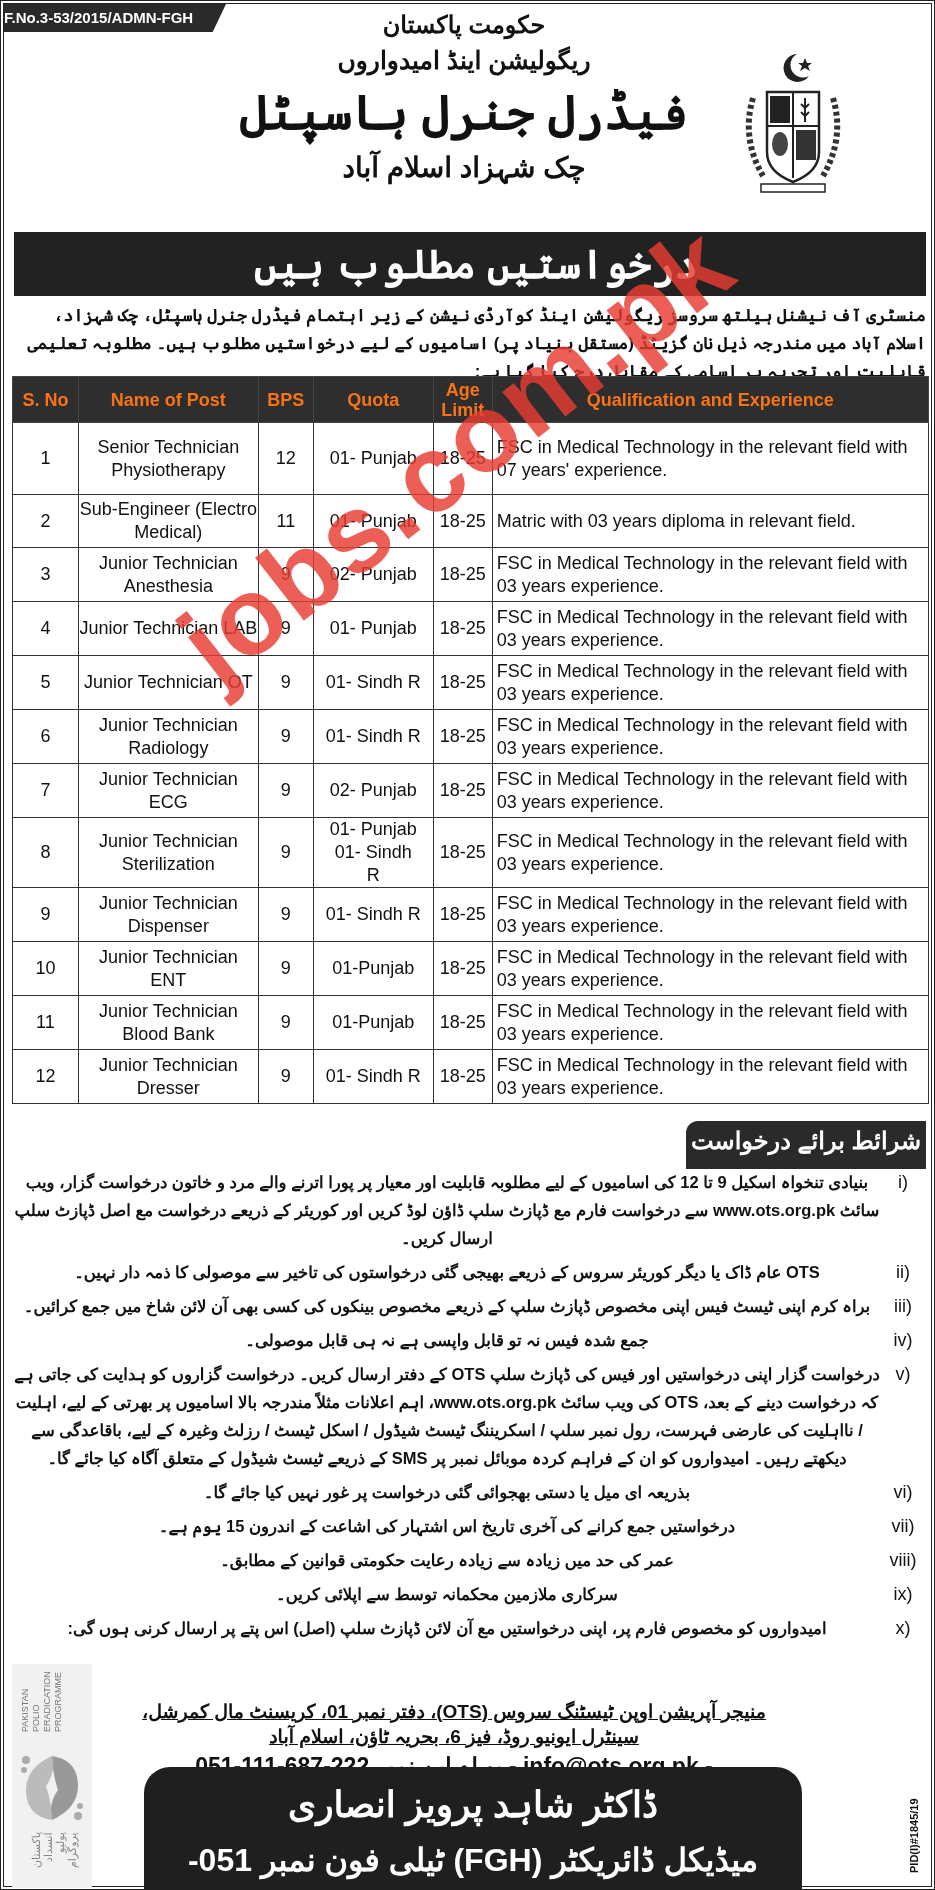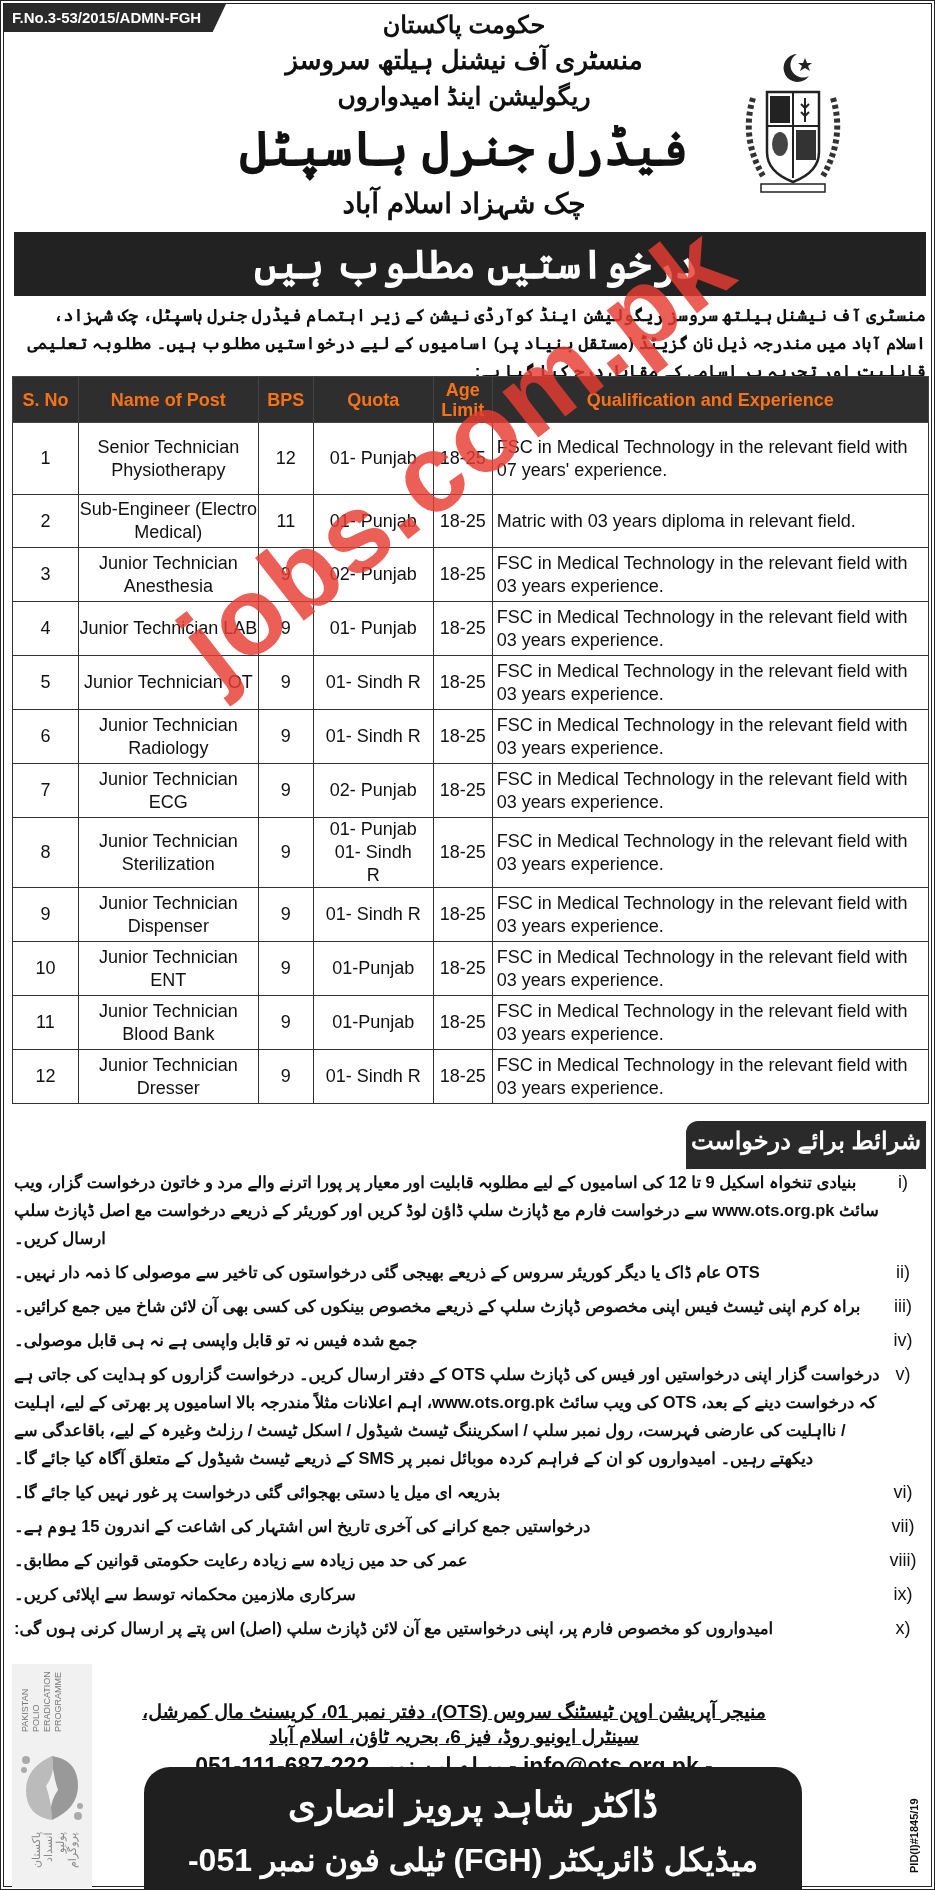--- a/index.html
+++ b/index.html
@@ -1,19 +1,19 @@
 <!DOCTYPE html>
 <html><head>
 <meta charset="utf-8">
 <style>
   * { box-sizing: border-box; margin: 0; padding: 0; }
   body { width: 935px; height: 1890px; background: #fff; font-family: "Liberation Sans", sans-serif; color: #111; overflow: hidden; }
   .page { position: relative; width: 935px; height: 1890px; border: 4px double #222; background: #fff; }
 
-  .fileno { position: absolute; left: 0; top: 0; height: 28px; width: 222px; background: #2a2a2a; color: #fff; font-weight: bold; font-size: 15px; line-height: 28px; padding-left: 8px; clip-path: polygon(0 0, 100% 0, 94% 100%, 0 100%); }
+  .fileno { position: absolute; left: 0; top: 0; height: 28px; width: 222px; background: #2a2a2a; color: #fff; font-weight: bold; font-size: 15px; line-height: 28px; clip-path: polygon(0 0, 100% 0, 94% 100%, 0 100%); }
 
   .header { position: absolute; top: 4px; left: 180px; width: 560px; text-align: center; direction: rtl; }
   .header .l1 { font-size: 24px; font-weight: bold; line-height: 34px; }
   .header .l2 { font-size: 26px; font-weight: bold; line-height: 36px; }
   .header .l3 { font-size: 25px; font-weight: bold; line-height: 36px; }
   .header .l4 { font-size: 48px; font-weight: 900; line-height: 70px; letter-spacing: 1px; }
   .header .l5 { font-size: 28px; font-weight: bold; line-height: 40px; }
 
   .emblem { position: absolute; top: 44px; left: 735px; width: 108px; height: 150px; }
 
@@ -29,21 +29,21 @@
   table.posts tr.rn td { height: 54px; }
   table.posts tr.r2 td { height: 53px; }
 
   .watermark { position: absolute; left: 190px; top: 590px; color: rgba(232,60,50,0.82); font-size: 110px; font-weight: bold; transform: rotate(-38deg); transform-origin: left center; font-family: "Liberation Sans", sans-serif; pointer-events: none; letter-spacing: 2px; }
 
   .cond-title { position: absolute; top: 1117px; left: 682px; width: 240px; height: 48px; background: #2a2a2a; color: #fff; border-radius: 12px 0 0 0; text-align: center; direction: rtl; font-size: 24px; font-weight: bold; line-height: 40px; }
 
   .conds { position: absolute; top: 1164px; left: 10px; width: 912px; direction: rtl; }
   .cond { display: flex; direction: rtl; font-size: 16.5px; font-weight: bold; line-height: 28px; margin-bottom: 6px; }
   .cond .num { width: 46px; flex: none; text-align: center; direction: ltr; font-weight: normal; font-size: 18px; }
-  .cond .txt { flex: 1; text-align: left; }
+  .cond .txt { flex: 1; text-align: center; }
 
   .address { position: absolute; top: 1695px; left: 110px; width: 680px; text-align: center; direction: rtl; }
   .address .a1 { font-size: 19px; font-weight: bold; line-height: 25px; text-decoration: underline; }
   .address .a2 { font-size: 23px; font-weight: bold; line-height: 34px; direction: ltr; }
 
   .polio { position: absolute; left: 8px; top: 1660px; width: 80px; height: 224px; background: #f1f1f1; }
   .polio .ptext { position: absolute; left: 8px; top: 8px; width: 60px; font-size: 9px; color: #777; writing-mode: vertical-rl; transform: rotate(180deg); height: 60px; line-height: 11px; }
   .polio svg { position: absolute; left: 8px; top: 86px; }
   .polio .purdu { position: absolute; left: 18px; top: 168px; font-size: 11px; color: #888; direction: rtl; writing-mode: vertical-rl; transform: rotate(180deg); height: 52px; line-height: 12px; }
 
@@ -55,21 +55,20 @@
 </style>
 </head>
 <body>
 
 <div class="page">
 
   <div class="fileno">F.No.3-53/2015/ADMN-FGH</div>
 
   <div class="header">
     <div class="l1">حکومت پاکستان</div>
-    <div class="l2">منسٹری آف نیشنل ہیلتھ سروسز</div>
     <div class="l3">ریگولیشن اینڈ امیدواروں</div>
     <div class="l4">فیڈرل جنرل ہاسپٹل</div>
     <div class="l5">چک شہزاد اسلام آباد</div>
   </div>
 
   <div class="emblem">
     <svg width="108" height="150" viewBox="0 0 108 150">
       <path d="M58 6 a14 14 0 1 0 12 22 a11 11 0 1 1 -12 -22z" fill="#222"></path>
       <polygon points="66,10 68,15 73,15 69,18 71,23 66,20 61,23 63,18 59,15 64,15" fill="#222"></polygon>
       <path d="M14 50 q-12 40 10 78" stroke="#333" stroke-width="6" fill="none" stroke-dasharray="4 3"></path>

